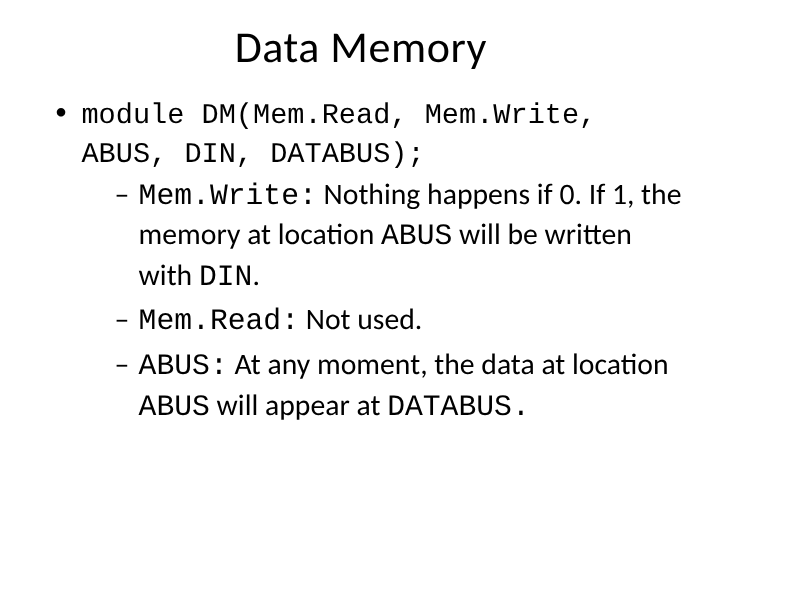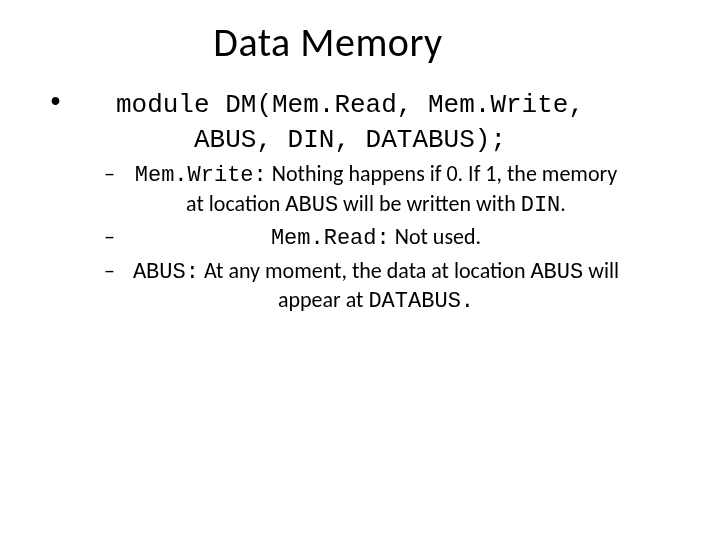--- a/index.html
+++ b/index.html
@@ -32,34 +32,33 @@
     list-style: none;
     margin: 0;
     padding: 0 0 0 20px;
     font-size: 26px;
   }
   ul.level1 > li {
     position: relative;
     padding-left: 24px;
     margin-bottom: 6px;
     line-height: 1.25;
-    text-align: center;
   }
   ul.level1 > li::before {
     content: "•";
     position: absolute;
     left: 0;
     top: 0;
     font-size: 22px;
   }
   ul.level2 {
     list-style: none;
     margin: 4px 0 0 0;
     padding: 0 0 0 30px;
-    font-size: 22px;
+    font-size: 27px;
   }
   ul.level2 > li {
     position: relative;
     padding-left: 22px;
     margin-bottom: 4px;
     line-height: 1.25;
   }
   ul.level2 > li::before {
     content: "–";
     position: absolute;

